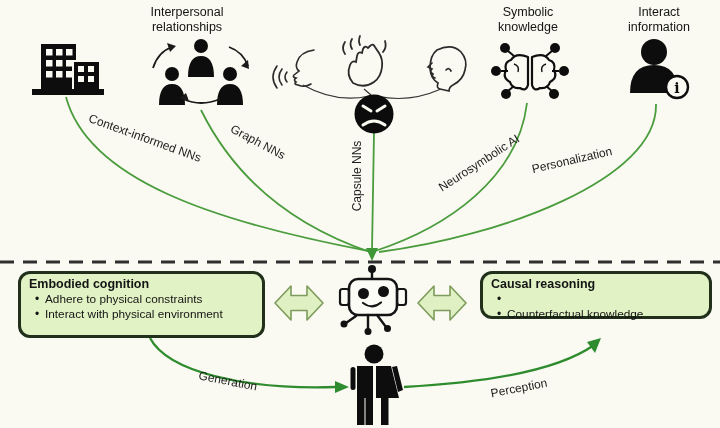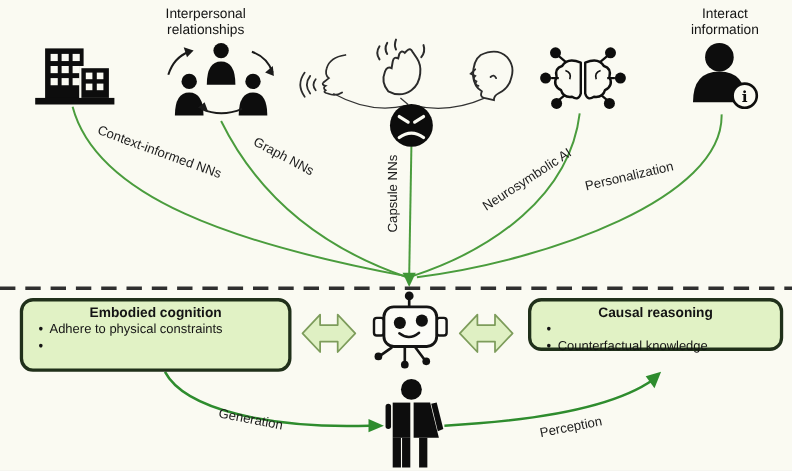--- a/index.html
+++ b/index.html
@@ -4,21 +4,21 @@
 <style>
   html,body{margin:0;padding:0;}
   body{font-family:"Liberation Sans", sans-serif; background:#e9e9e9;}
   .stage{position:relative;width:720px;height:428px;background:#fafaf2;overflow:hidden;}
   .top-label{position:absolute;text-align:center;font-size:12.5px;line-height:1.18;color:#141414;}
   .curve-label{position:absolute;white-space:nowrap;font-size:12px;color:#1c1c1c;
     transform:translate(-50%,-50%) rotate(var(--r,0deg));}
   .overlay{position:absolute;left:0;top:0;width:720px;height:428px;}
   .box{position:absolute;background:#e1f2c5;border:3px solid #20301a;border-radius:12px;
     box-sizing:border-box;padding:3px 8px 2px 8px;color:#141414;}
-  .box-title{text-align:center;font-weight:bold;font-size:12.5px;margin-bottom:1px;}
+  .box-title{text-align:left;font-weight:bold;font-size:12.5px;margin-bottom:1px;}
   .bullet-row{display:flex;align-items:flex-start;font-size:11.8px;line-height:15px;}
   .bullet-glyph{width:16px;text-align:center;flex:0 0 16px;font-size:12px;}
 </style>
 </head>
 <body>
 
 <div class="stage">
 
   <svg class="overlay" viewBox="0 0 720 428">
 
@@ -180,38 +180,40 @@
       <rect x="357" y="398" width="7.5" height="27"></rect>
       <rect x="365.5" y="398" width="7.5" height="27"></rect>
       <rect x="350.5" y="367" width="5" height="23" rx="2.5"></rect>
       <polygon points="376,366 391,366 399,398 376,398"></polygon>
       <rect x="381" y="398" width="7.5" height="27"></rect>
       <polygon points="392,367 397,366 403,390 398,392"></polygon>
     </g>
   </svg>
 
   <div class="top-label" style="left:134px;top:5px;width:106px;">Interpersonal relationships</div>
+  <div class="top-label" style="left:480px;top:5px;width:96px;">Symbolic knowledge</div>
   <div class="top-label" style="left:611px;top:5px;width:96px;">Interact information</div>
 
   <div class="curve-label" style="left:145px;top:138px;--r:20deg;">Context-informed NNs</div>
   <div class="curve-label" style="left:258px;top:142px;--r:28deg;">Graph NNs</div>
   <div class="curve-label" style="left:357px;top:176px;--r:-90deg;">Capsule NNs</div>
   <div class="curve-label" style="left:479px;top:163px;--r:-33deg;">Neurosymbolic AI</div>
   <div class="curve-label" style="left:572px;top:160px;--r:-13deg;">Personalization</div>
   <div class="curve-label" style="left:228px;top:381px;--r:11deg;">Generation</div>
   <div class="curve-label" style="left:519px;top:388px;--r:-11deg;">Perception</div>
 
   <div class="box" style="left:18px;top:271px;width:247px;height:67px;">
     <div class="box-title">Embodied cognition</div>
     <div class="bullet-row">
       <span class="bullet-glyph">•</span>
       <span>Adhere to physical constraints</span>
     </div>
     <div class="bullet-row">
       <span class="bullet-glyph">•</span>
+      <span>Interact with physical environment</span>
     </div>
   </div>
 
   <div class="box" style="left:480px;top:271px;width:232px;height:48px;">
     <div class="box-title">Causal reasoning</div>
     <div class="bullet-row">
       <span class="bullet-glyph">•</span>
     </div>
     <div class="bullet-row">
       <span class="bullet-glyph">•</span>

